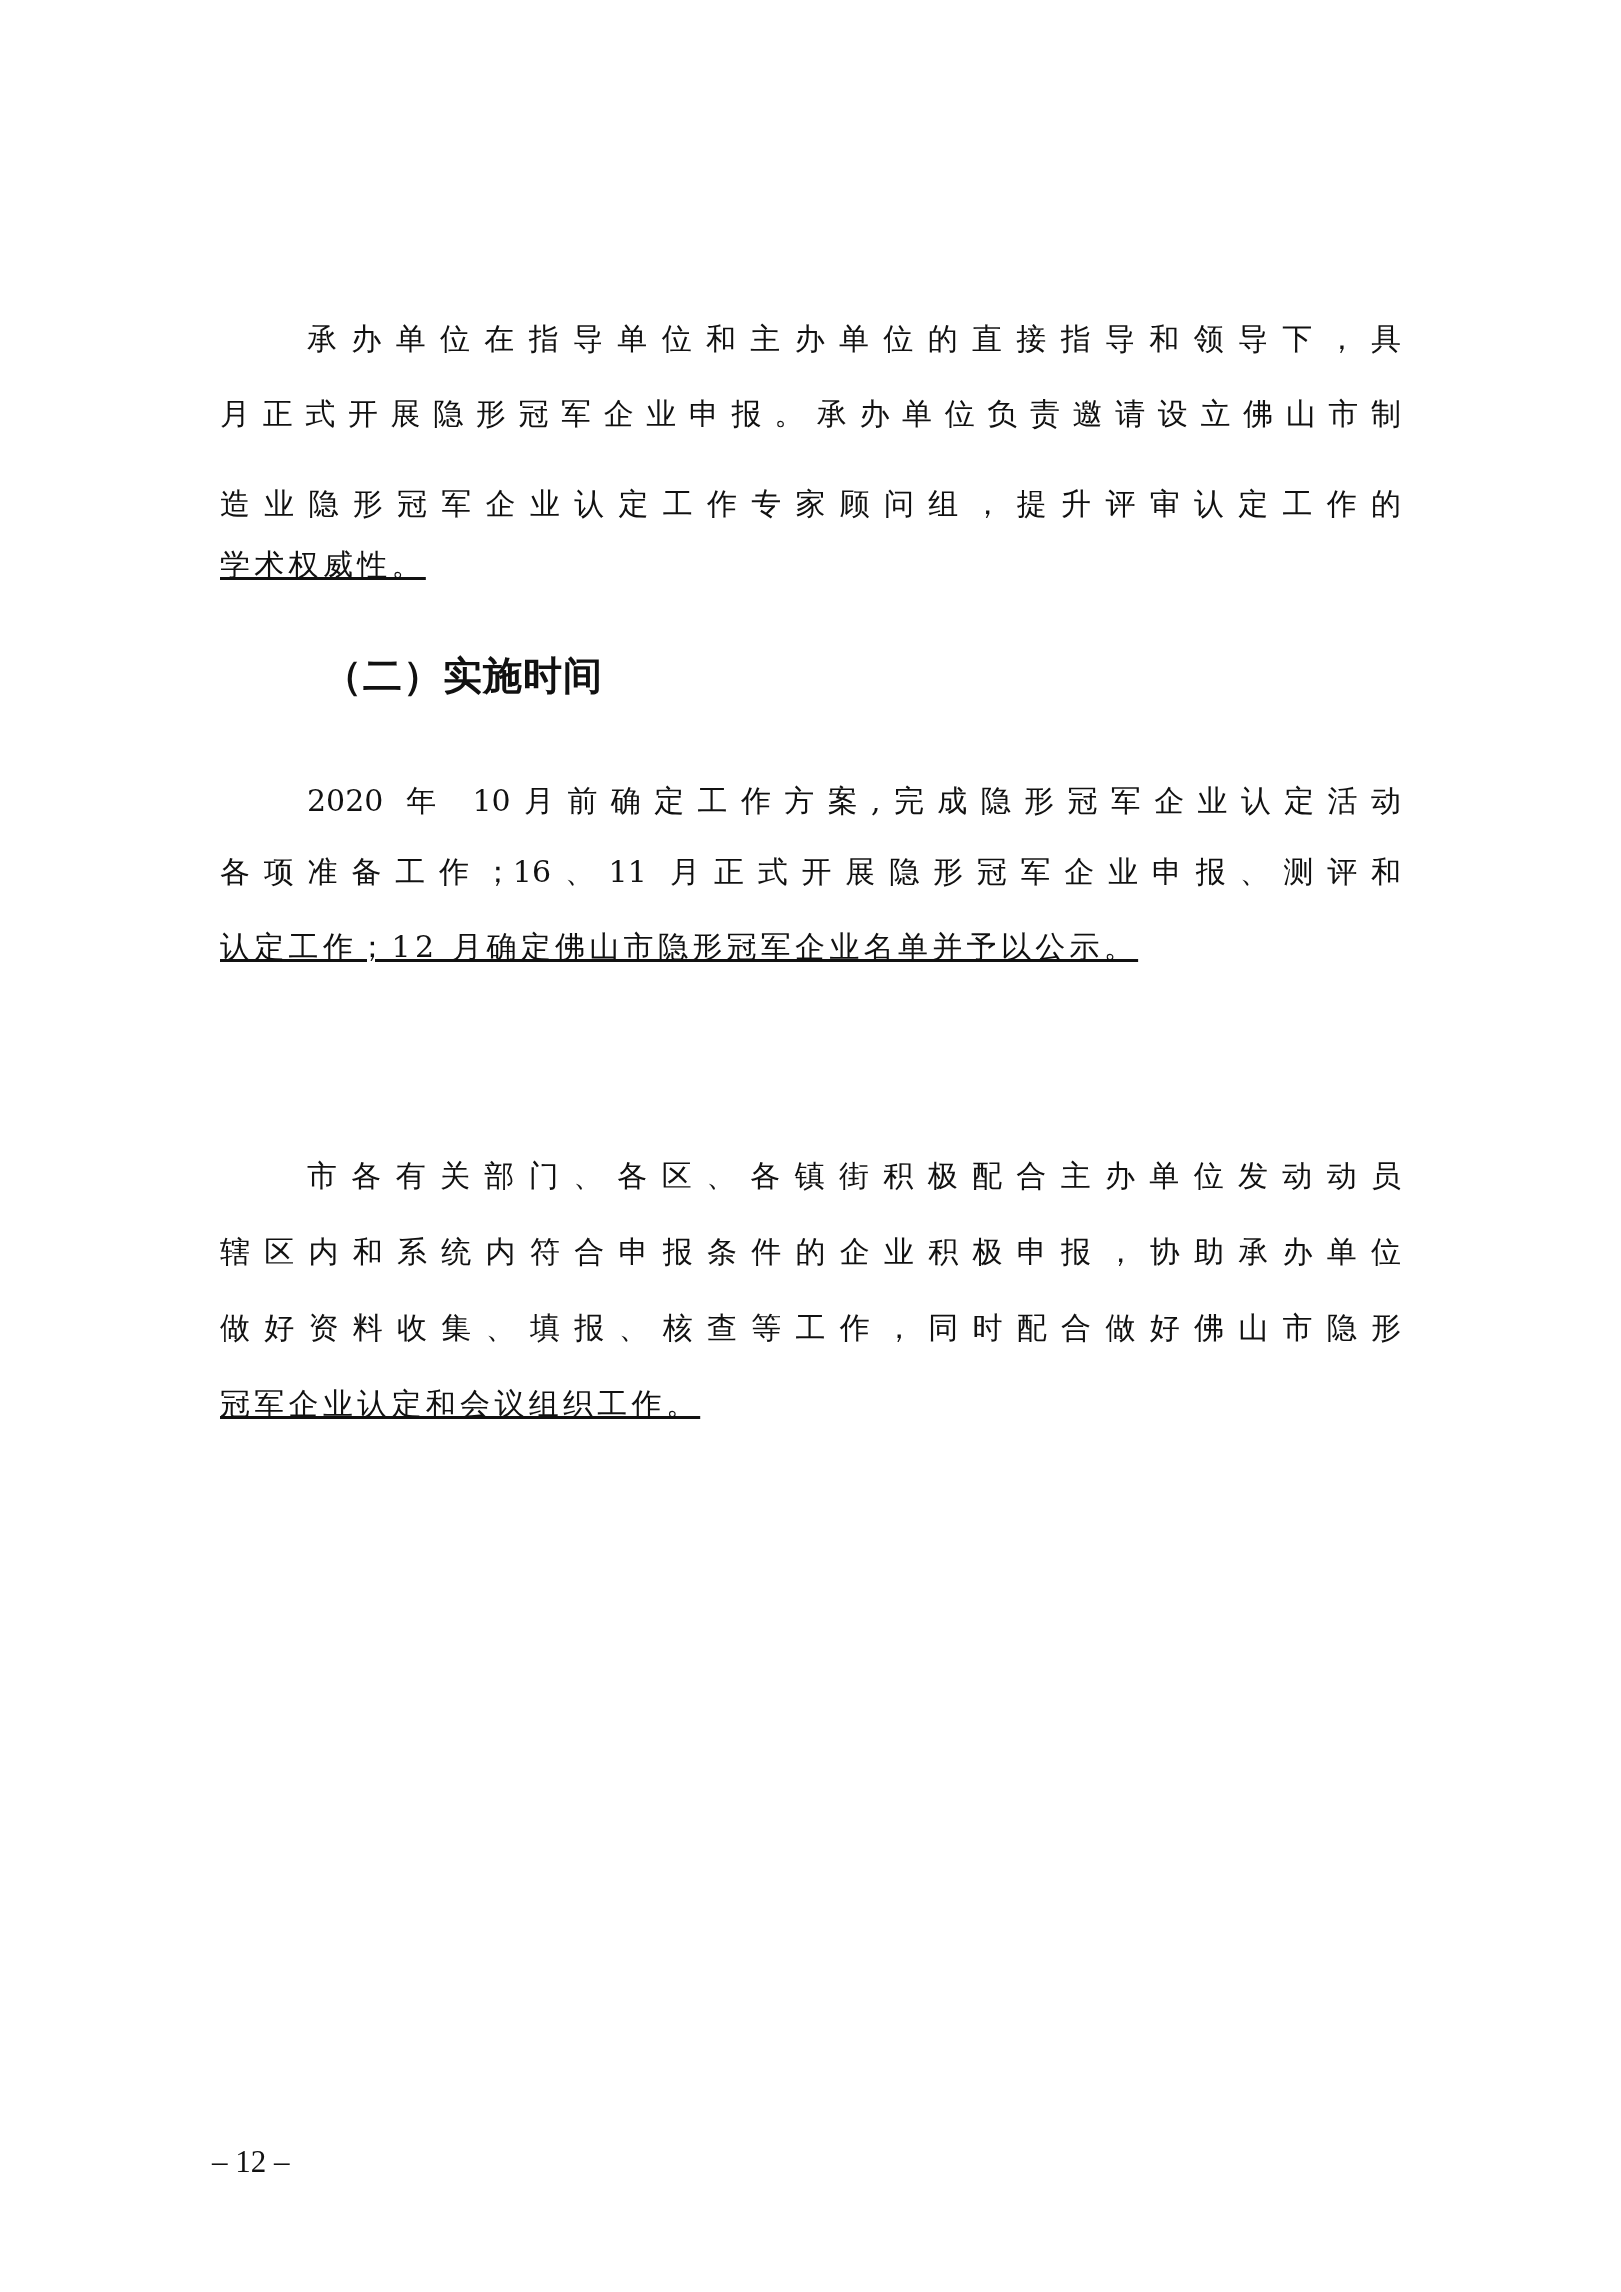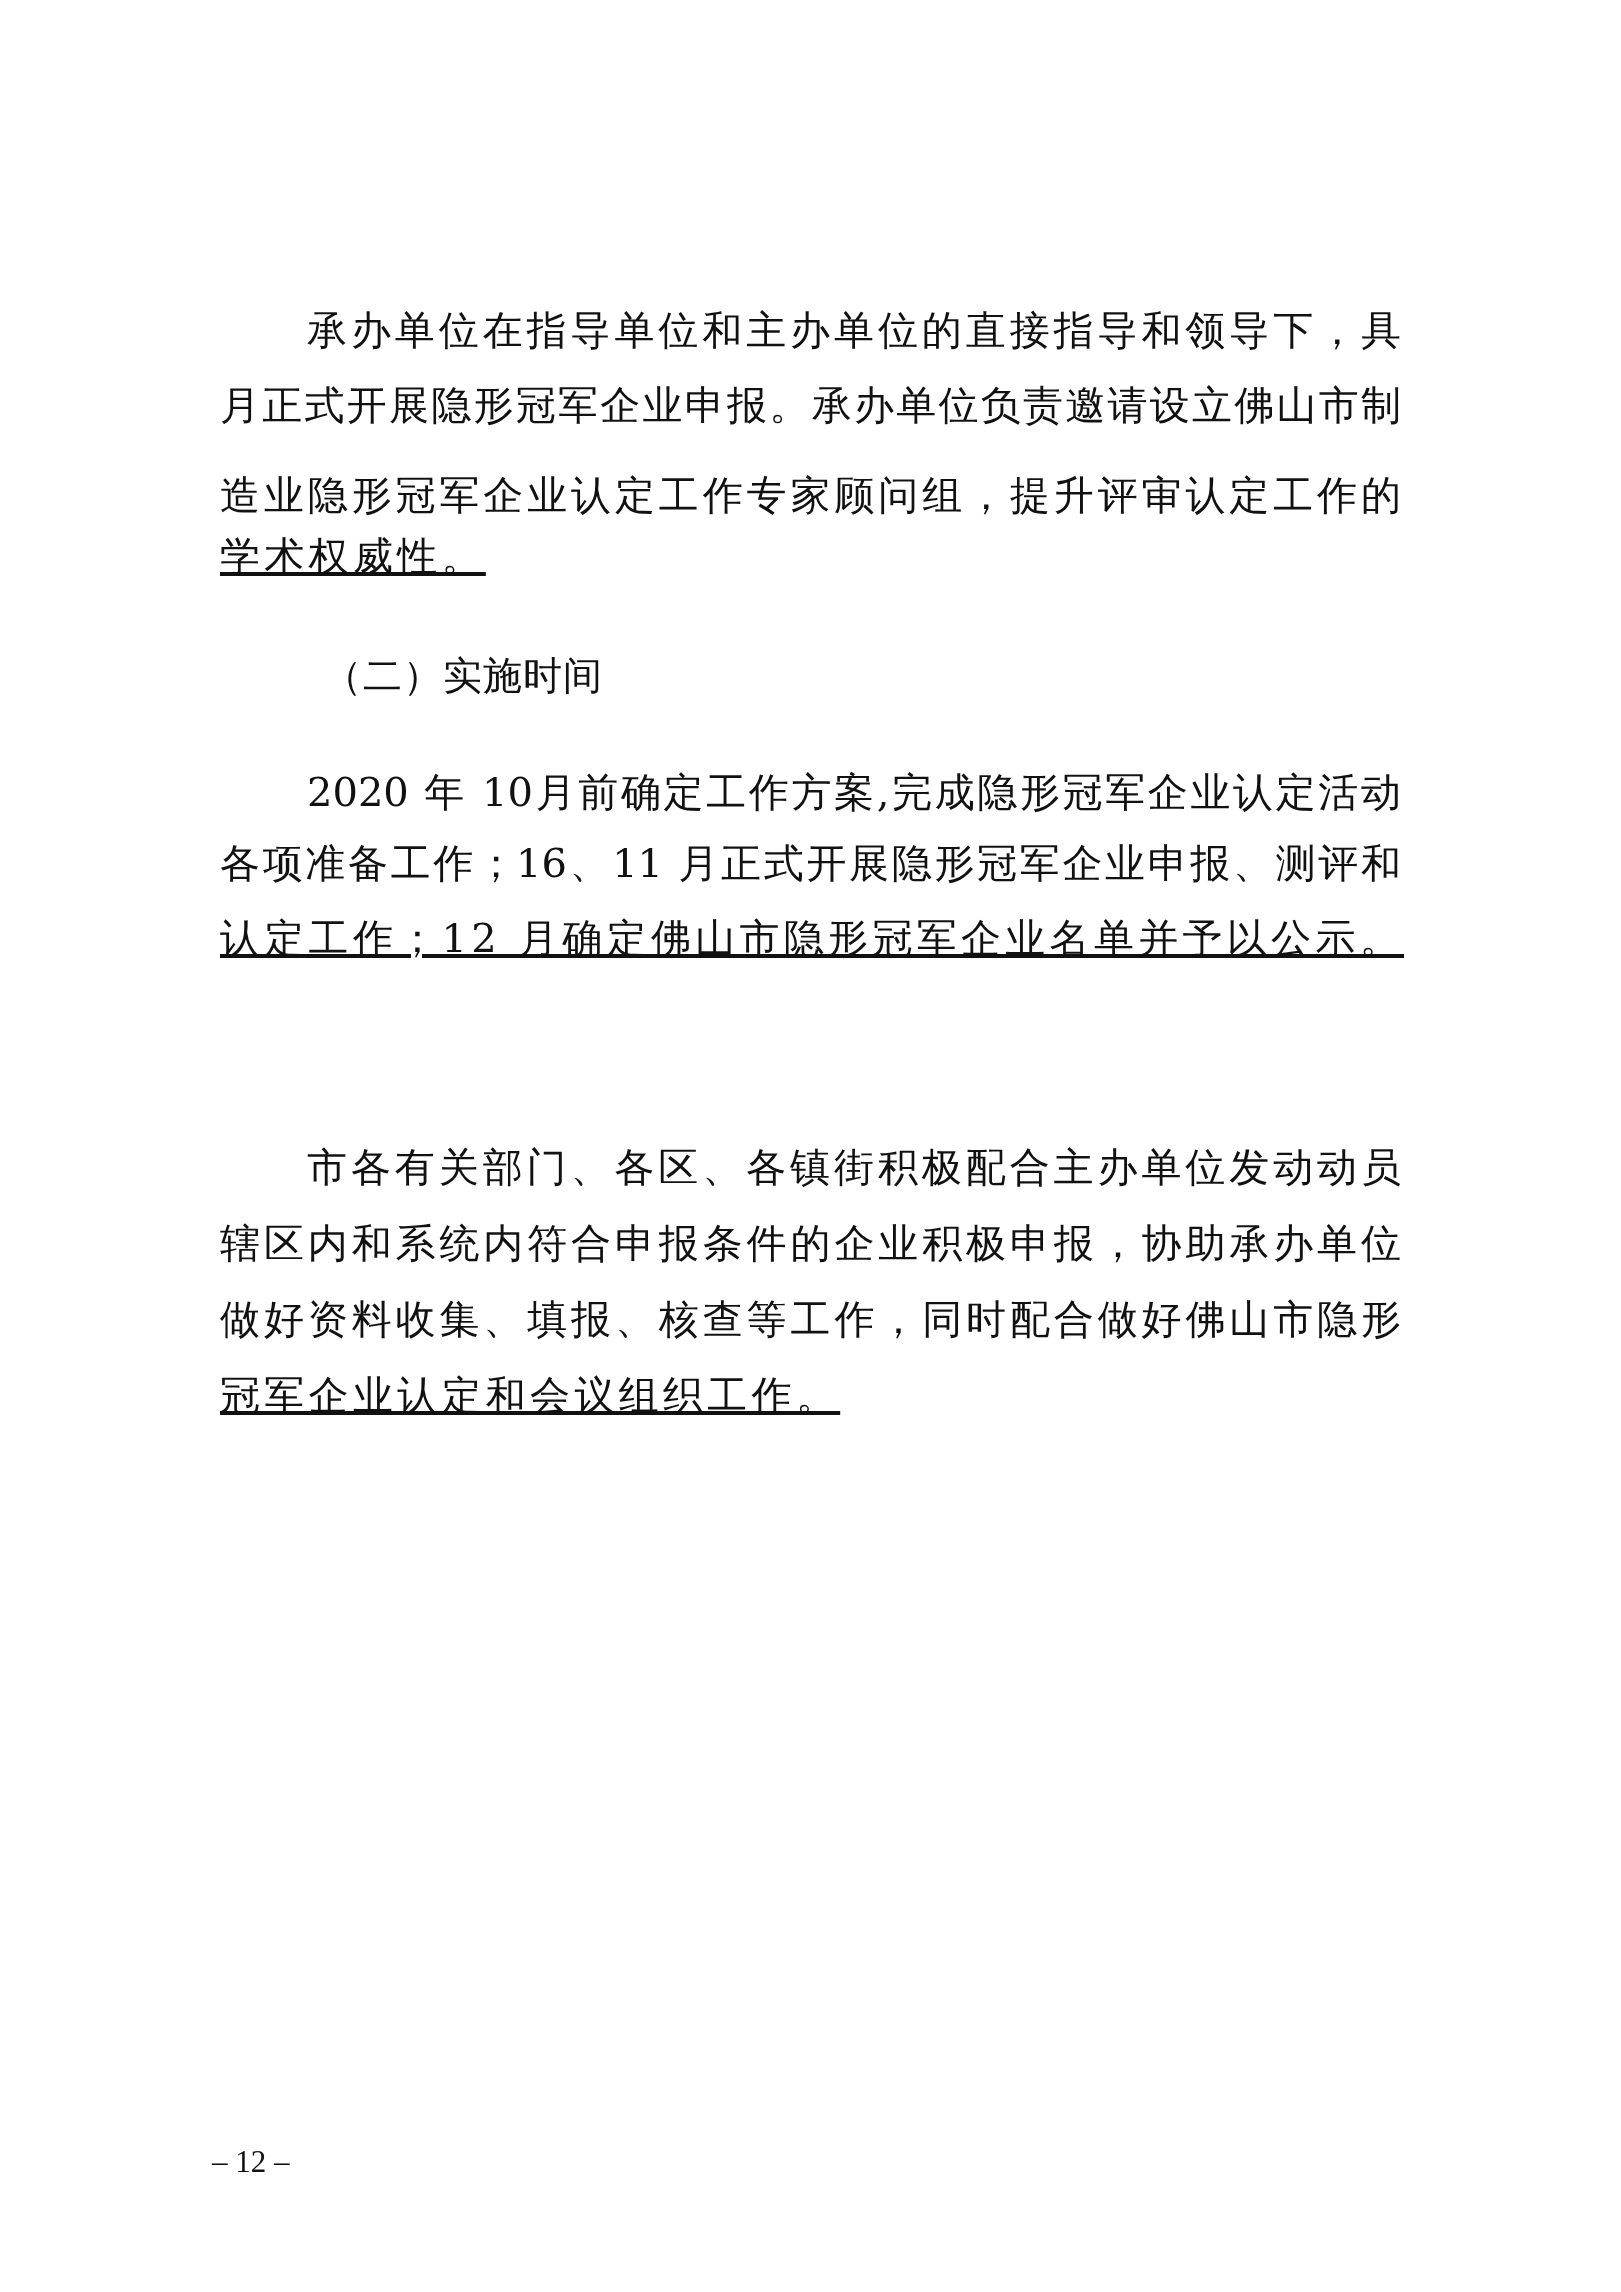--- a/index.html
+++ b/index.html
@@ -1,23 +1,23 @@
 <!DOCTYPE html>
 <html><head>
 <meta charset="utf-8">
 <style>
   html, body { margin: 0; padding: 0; background: #ffffff; }
   body { width: 1621px; height: 2293px; position: relative; overflow: hidden;
          font-family: "DejaVu Serif", "Liberation Serif", serif; color: #111; }
   .page { position: absolute; left: 0; top: 0; width: 1621px; height: 2293px; background: #fff; }
-  .line { position: absolute; left: 220px; width: 1181px; height: 45px; font-size: 40px; line-height: 45px;
-          white-space: nowrap; text-align: justify; text-align-last: justify; }
+  .line { position: absolute; left: 220px; width: 1181px; height: 45px; font-size: 30px; line-height: 45px;
+          white-space: nowrap; text-align: justify; text-align-last: justify; margin-top: 8px; }
   .line.indent { left: 307px; width: 1094px; }
   .line.last { text-align-last: left; letter-spacing: 4.3px; text-decoration: underline; }
-  .heading { position: absolute; font-size: 39px; line-height: 45px; font-weight: normal; white-space: nowrap; }
+  .heading { position: absolute; font-size: 39px; line-height: 45px; font-weight: bold; white-space: nowrap; }
   .h2 { left: 323px; top: 653px; letter-spacing: 1px; }
   .h3 { left: 331px; top: 1036px; letter-spacing: 11.8px; }
   .pagenum { position: absolute; left: 212px; top: 2137px; font-family: "Liberation Serif", serif;
              font-size: 31px; line-height: 49px; white-space: pre; }
 </style>
 </head>
 <body>
 
 <div class="page">
 

